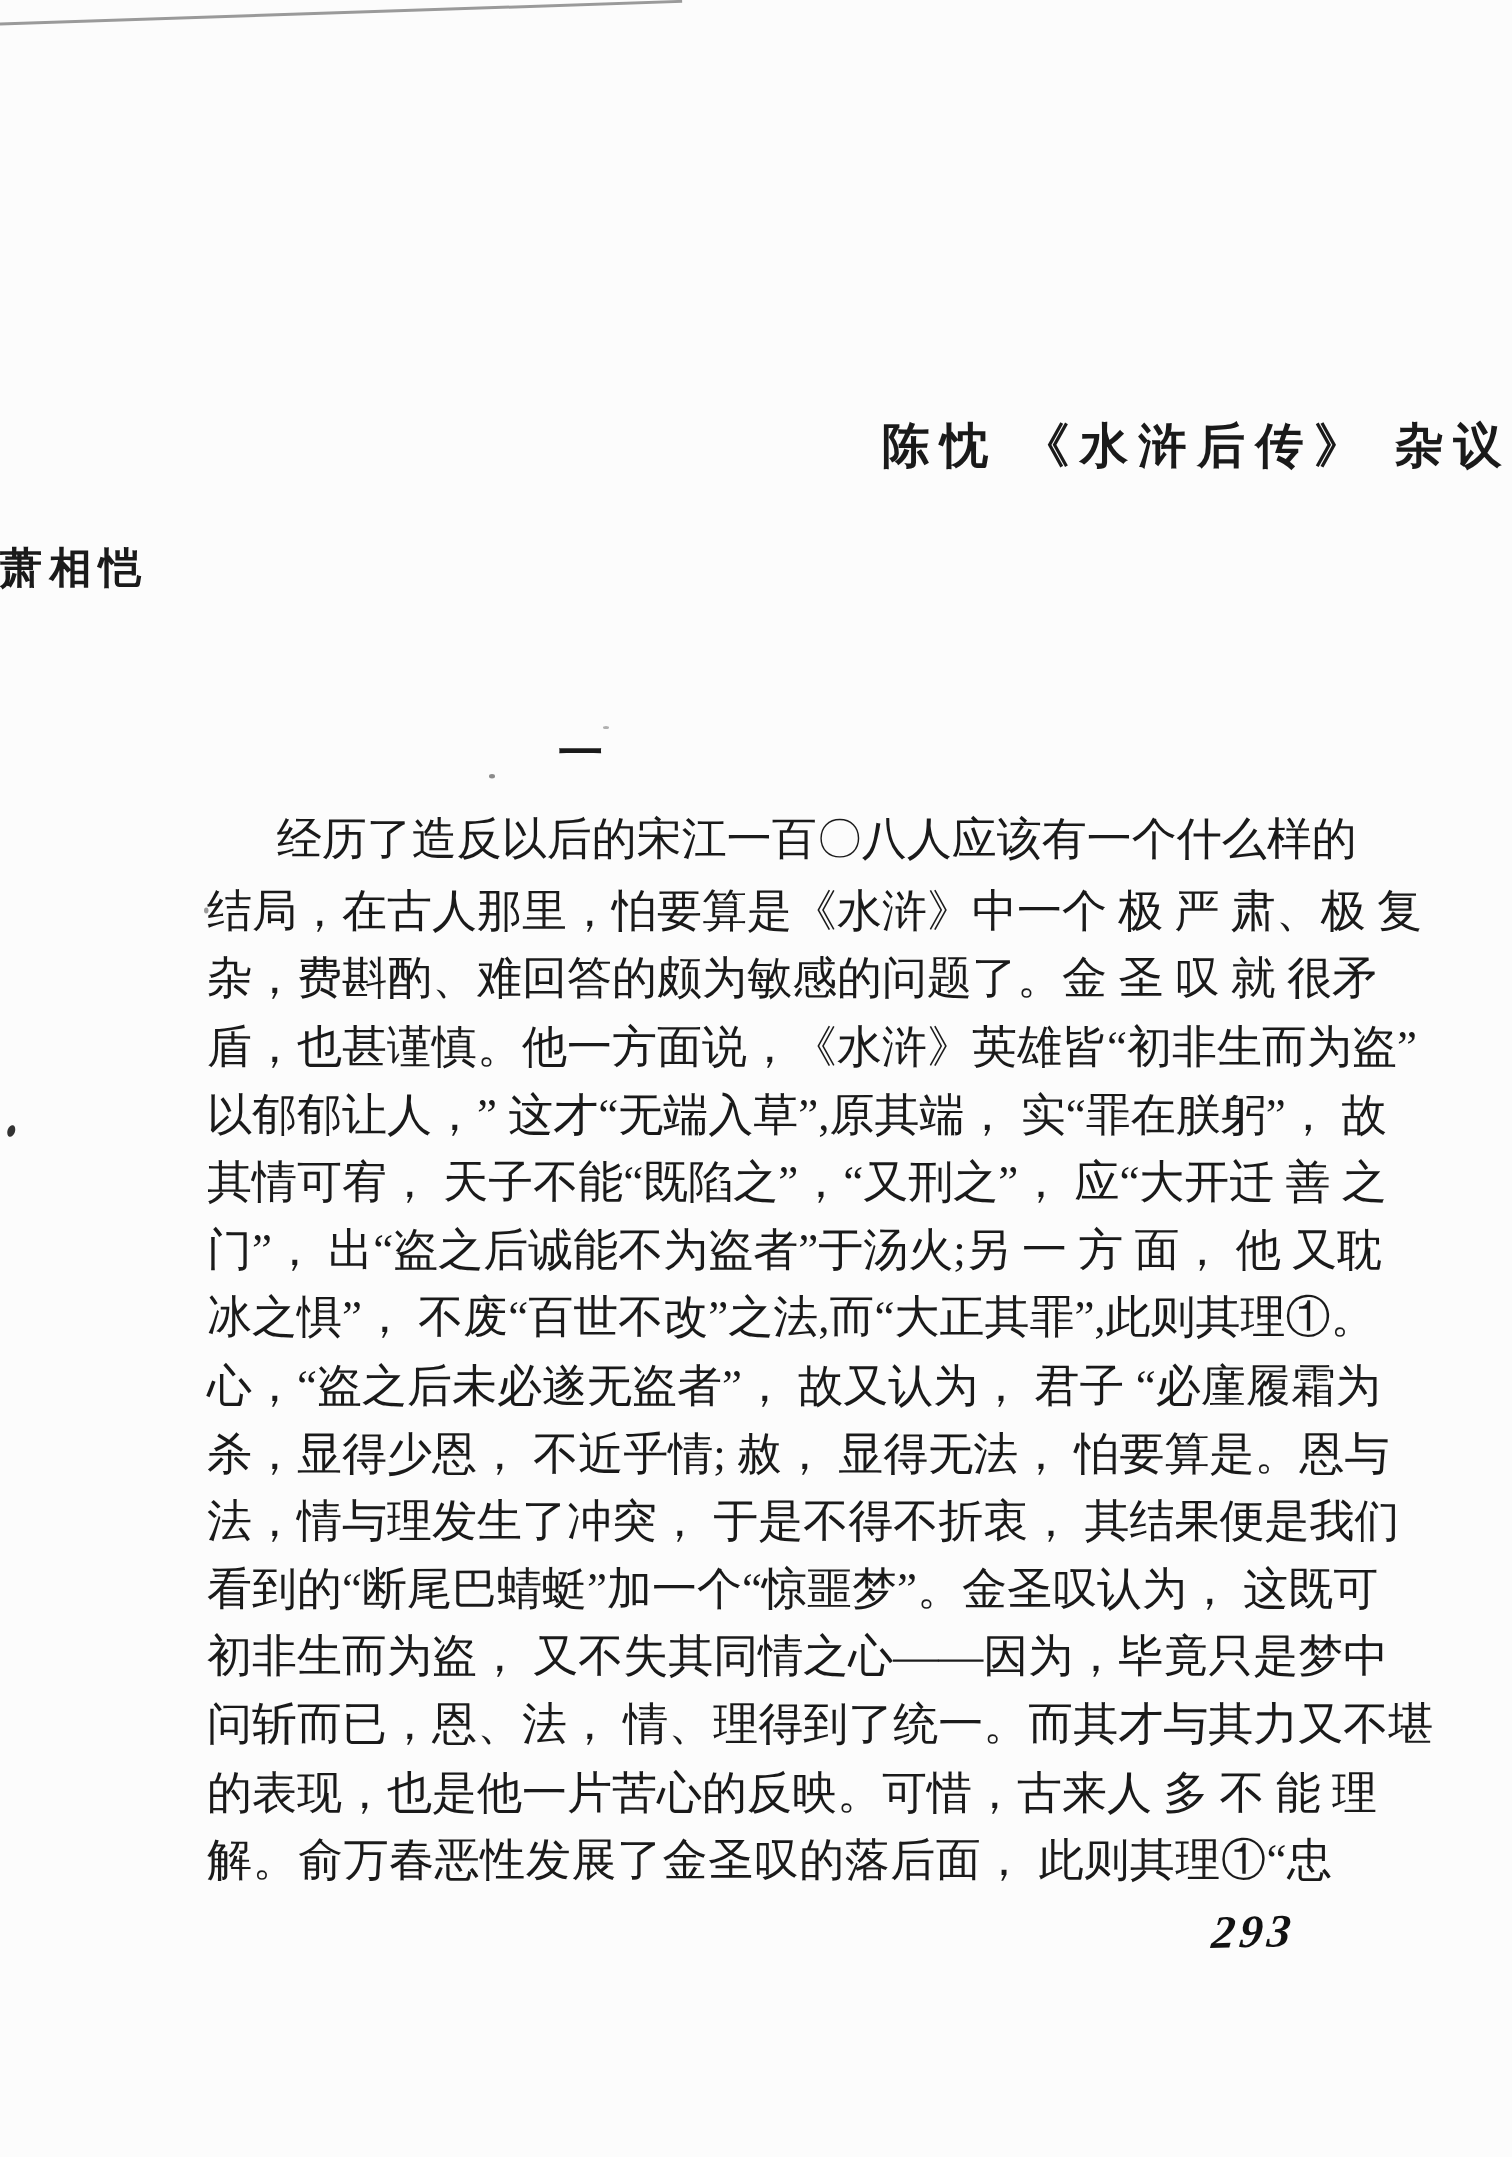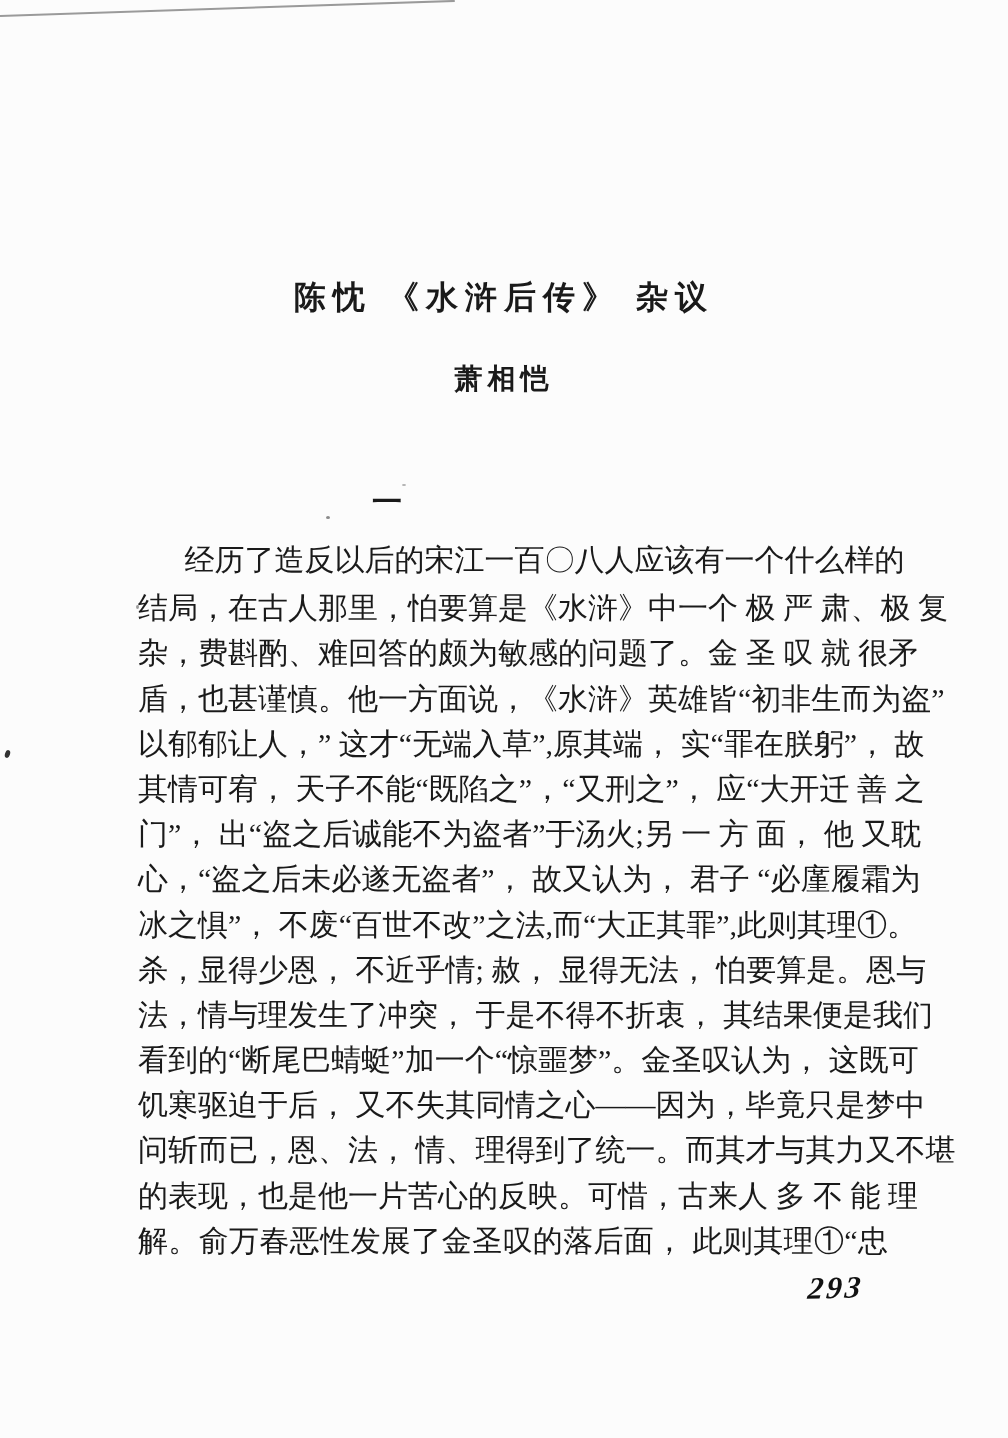--- a/index.html
+++ b/index.html
@@ -18,26 +18,26 @@
     background:#9a9a9a;transform-origin:0 50%;transform:rotate(-1.9deg);
   }
   .speck{position:absolute;background:#555;border-radius:50%;}
   .speck.s1{left:5px;top:750px;width:5px;height:8px;transform:rotate(18deg);background:#333;}
   .speck.s2{left:136px;top:605px;width:3px;height:4px;background:#9c9c9c;}
   .speck.s3{left:402px;top:484px;width:4px;height:2px;background:#b0b0b0;}
   .speck.s4{left:326px;top:516px;width:4px;height:3px;background:#8a8a8a;}
   
   .title{
     position:absolute;left:0;top:276px;width:100%;
-    text-align:center;font-size:32px;font-weight:bold;
+    text-align:right;font-size:32px;font-weight:bold;
     letter-spacing:7px;white-space:pre;
   }
   .author{
     position:absolute;left:0;top:360px;width:100%;
-    text-align:center;font-size:28px;font-weight:600;letter-spacing:5px;
+    font-size:28px;font-weight:600;letter-spacing:5px;
   }
   .section-marker{
     position:absolute;left:352px;top:482px;width:70px;
     text-align:center;font-size:30px;font-weight:bold;
   }
   
   .body-text{
     position:absolute;left:138px;top:540px;width:750px;
     font-size:30px;font-weight:500;
   }
@@ -73,26 +73,26 @@
   <div class="section-marker">一</div>
 
   <div class="body-text">
       <div class="text-line">经历了造反以后的宋江一百〇八人应该有一个什么样的</div>
       <div class="text-line">结局，在古人那里，怕要算是《水浒》中一个 极 严 肃、极 复</div>
       <div class="text-line">杂，费斟酌、难回答的颇为敏感的问题了。金 圣 叹 就 很矛</div>
       <div class="text-line">盾，也甚谨慎。他一方面说，《水浒》英雄皆“初非生而为盗”</div>
       <div class="text-line">以郁郁让人，” 这才“无端入草”,原其端， 实“罪在朕躬”， 故</div>
       <div class="text-line">其情可宥， 天子不能“既陷之”，“又刑之”， 应“大开迁 善 之</div>
       <div class="text-line">门”， 出“盗之后诚能不为盗者”于汤火;另 一 方 面， 他 又耽</div>
+      <div class="text-line">冰之惧”， 不废“百世不改”之法,而“大正其罪”,此则其理①。</div>
       <div class="text-line">心，“盗之后未必遂无盗者”， 故又认为， 君子 “必廑履霜为</div>
-      <div class="text-line">冰之惧”， 不废“百世不改”之法,而“大正其罪”,此则其理①。</div>
       <div class="text-line">杀，显得少恩， 不近乎情; 赦， 显得无法， 怕要算是。恩与</div>
       <div class="text-line">法，情与理发生了冲突， 于是不得不折衷， 其结果便是我们</div>
       <div class="text-line">看到的“断尾巴蜻蜓”加一个“惊噩梦”。金圣叹认为， 这既可</div>
-      <div class="text-line">饥寒驱迫于后， 又不失其同情之心——因为，毕竟只是梦中</div>
+      <div class="text-line">初非生而为盗， 又不失其同情之心——因为，毕竟只是梦中</div>
       <div class="text-line">问斩而已，恩、法， 情、理得到了统一。而其才与其力又不堪</div>
       <div class="text-line">的表现，也是他一片苦心的反映。可惜，古来人 多 不 能 理</div>
       <div class="text-line">解。俞万春恶性发展了金圣叹的落后面， 此则其理①“忠</div>
     </div>
 
   <div class="page-number">293</div>
 
 </div>
 
 </body></html>

